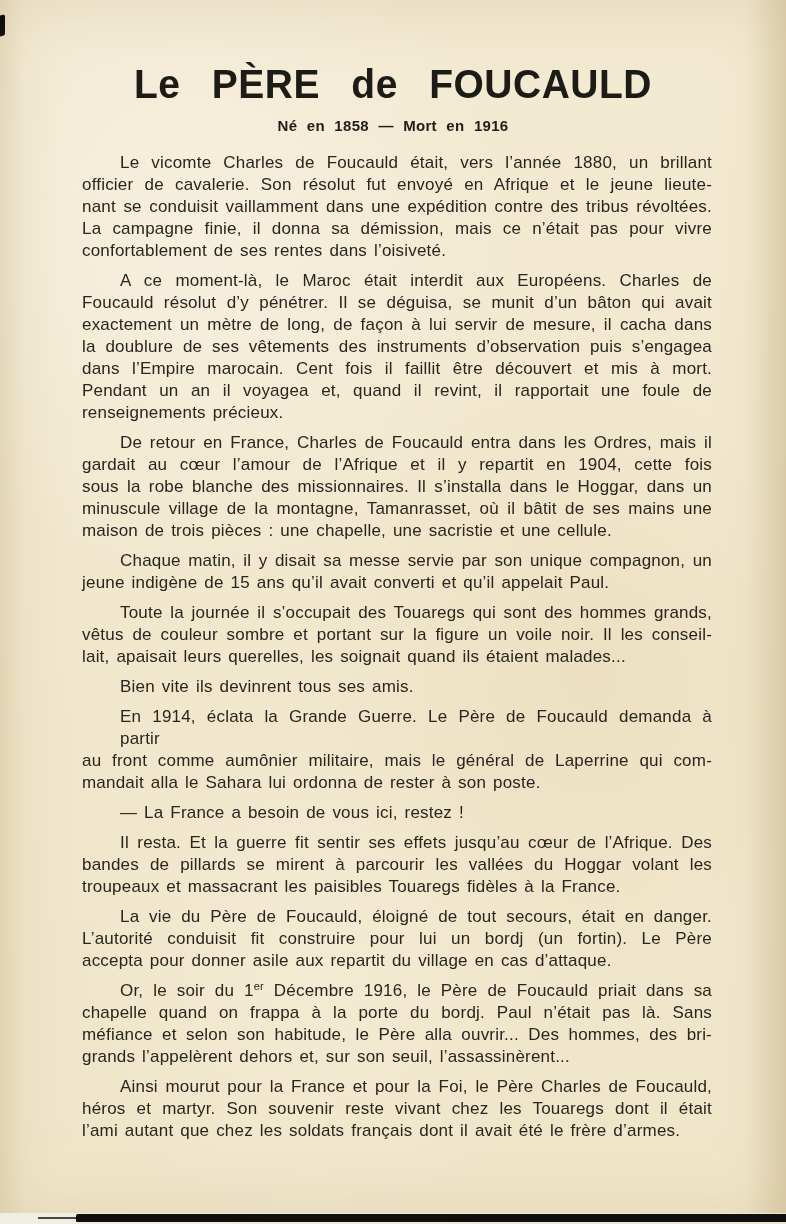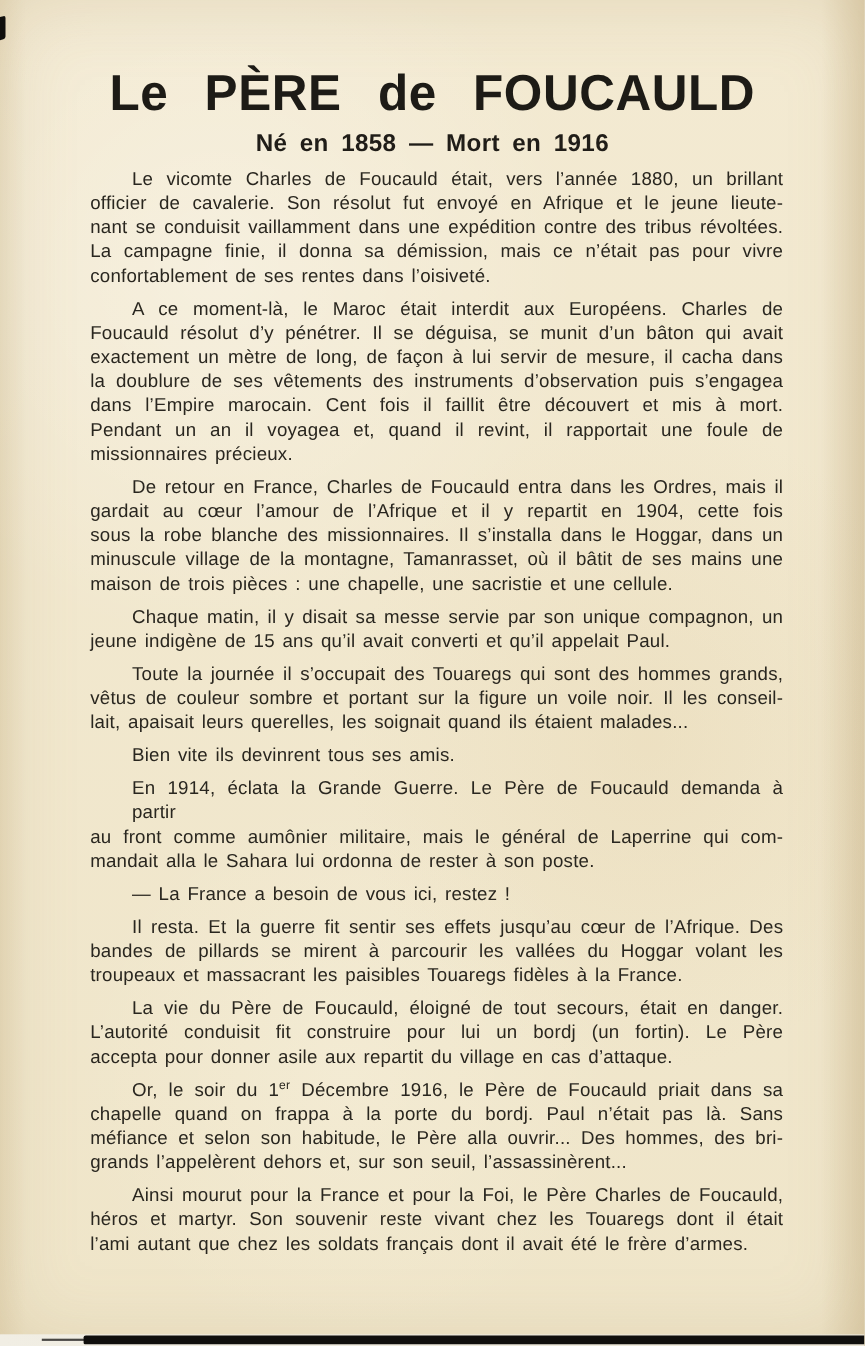--- a/index.html
+++ b/index.html
@@ -18,31 +18,31 @@
     background-image:
       radial-gradient(ellipse 60% 40% at 25% 20%, rgba(255,255,255,0.30), rgba(255,255,255,0) 70%),
       radial-gradient(ellipse 50% 35% at 75% 55%, rgba(226,206,164,0.28), rgba(226,206,164,0) 70%),
       radial-gradient(ellipse 45% 30% at 40% 80%, rgba(255,252,240,0.22), rgba(255,252,240,0) 70%),
       linear-gradient(to right, rgba(214,196,156,0.30), rgba(214,196,156,0) 3%, rgba(214,196,156,0) 95%, rgba(198,176,132,0.38)),
       linear-gradient(#f3ead2, #efe5c9);
     box-shadow: inset 0 0 70px rgba(168,140,92,0.22);
   }
   .header { padding-top: 60px; text-align: center; }
   .doc-title {
-    font-size: 45px;
+    font-size: 39px;
     font-weight: 700;
     letter-spacing: 0.5px;
     word-spacing: 20px;
     line-height: 50px;
     color: #1d1b16;
     transform: scaleY(1.02);
   }
   .doc-subtitle {
     margin-top: 7px;
-    font-size: 22px;
+    font-size: 15px;
     font-weight: 700;
     word-spacing: 5px;
     letter-spacing: 0.3px;
     color: #201d18;
   }
   .article-body {
     position: absolute;
     left: 82px;
     width: 630px;
     top: 152px;
@@ -112,21 +112,21 @@
         <div class="line">La campagne finie, il donna sa démission, mais ce n’était pas pour vivre</div>
         <div class="line last">confortablement de ses rentes dans l’oisiveté.</div>
       </div>
       <div class="para">
         <div class="line first">A ce moment-là, le Maroc était interdit aux Européens. Charles de</div>
         <div class="line">Foucauld résolut d’y pénétrer. Il se déguisa, se munit d’un bâton qui avait</div>
         <div class="line">exactement un mètre de long, de façon à lui servir de mesure, il cacha dans</div>
         <div class="line">la doublure de ses vêtements des instruments d’observation puis s’engagea</div>
         <div class="line">dans l’Empire marocain. Cent fois il faillit être découvert et mis à mort.</div>
         <div class="line">Pendant un an il voyagea et, quand il revint, il rapportait une foule de</div>
-        <div class="line last">missionnaires précieux.</div>
+        <div class="line last">renseignements précieux.</div>
       </div>
       <div class="para">
         <div class="line first">De retour en France, Charles de Foucauld entra dans les Ordres, mais il</div>
         <div class="line">gardait au cœur l’amour de l’Afrique et il y repartit en 1904, cette fois</div>
         <div class="line">sous la robe blanche des missionnaires. Il s’installa dans le Hoggar, dans un</div>
         <div class="line">minuscule village de la montagne, Tamanrasset, où il bâtit de ses mains une</div>
         <div class="line last">maison de trois pièces : une chapelle, une sacristie et une cellule.</div>
       </div>
       <div class="para">
         <div class="line first">Chaque matin, il y disait sa messe servie par son unique compagnon, un</div>

